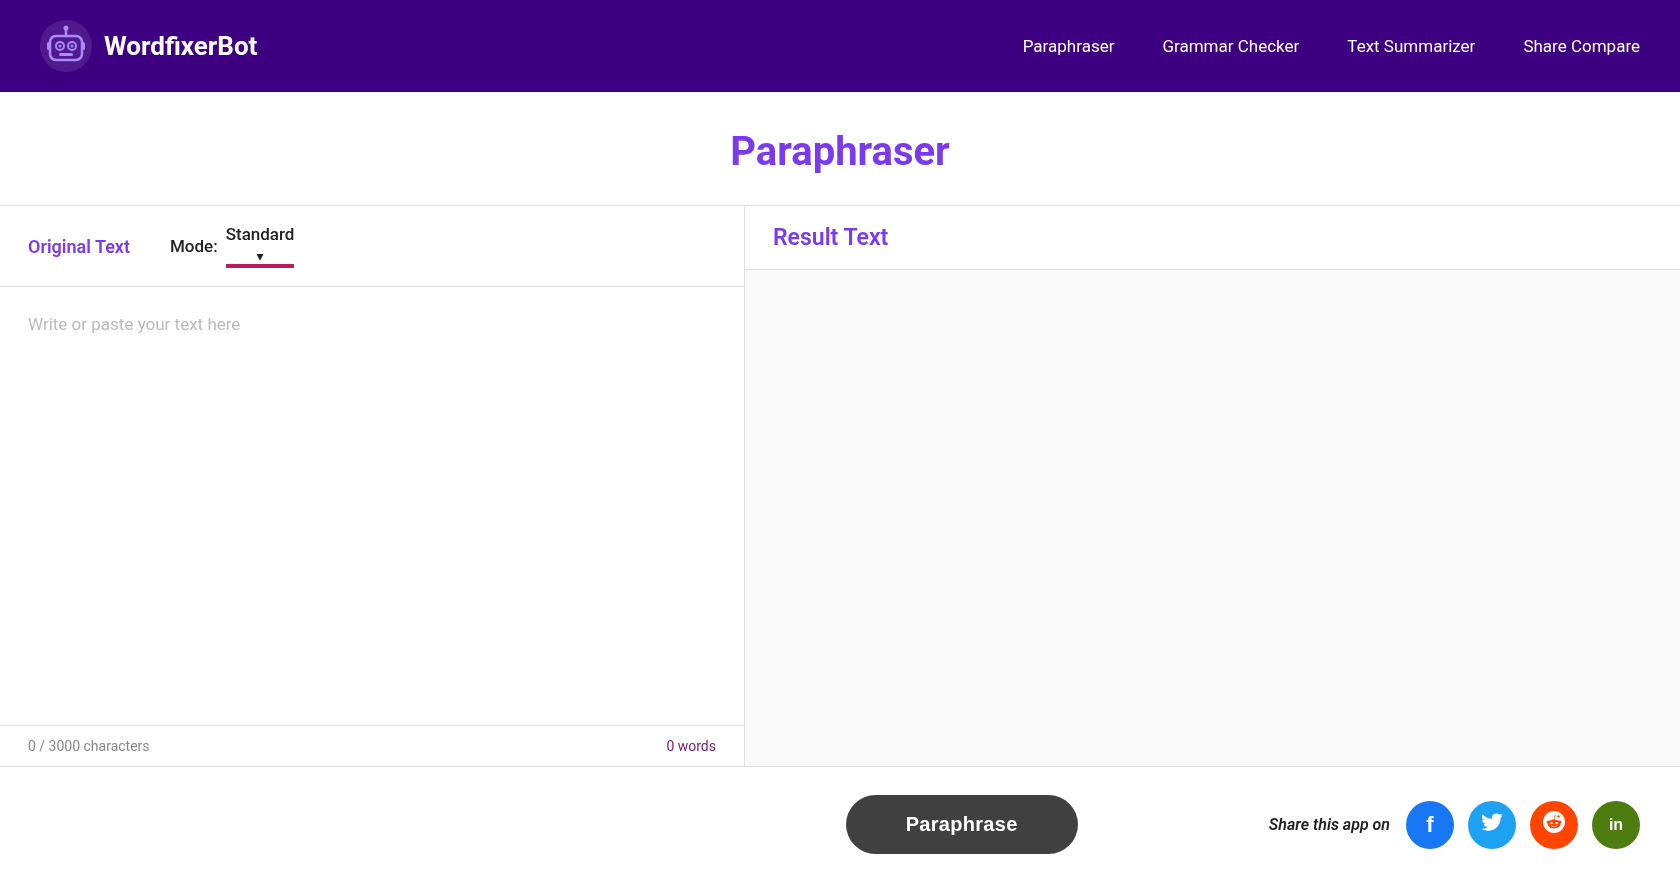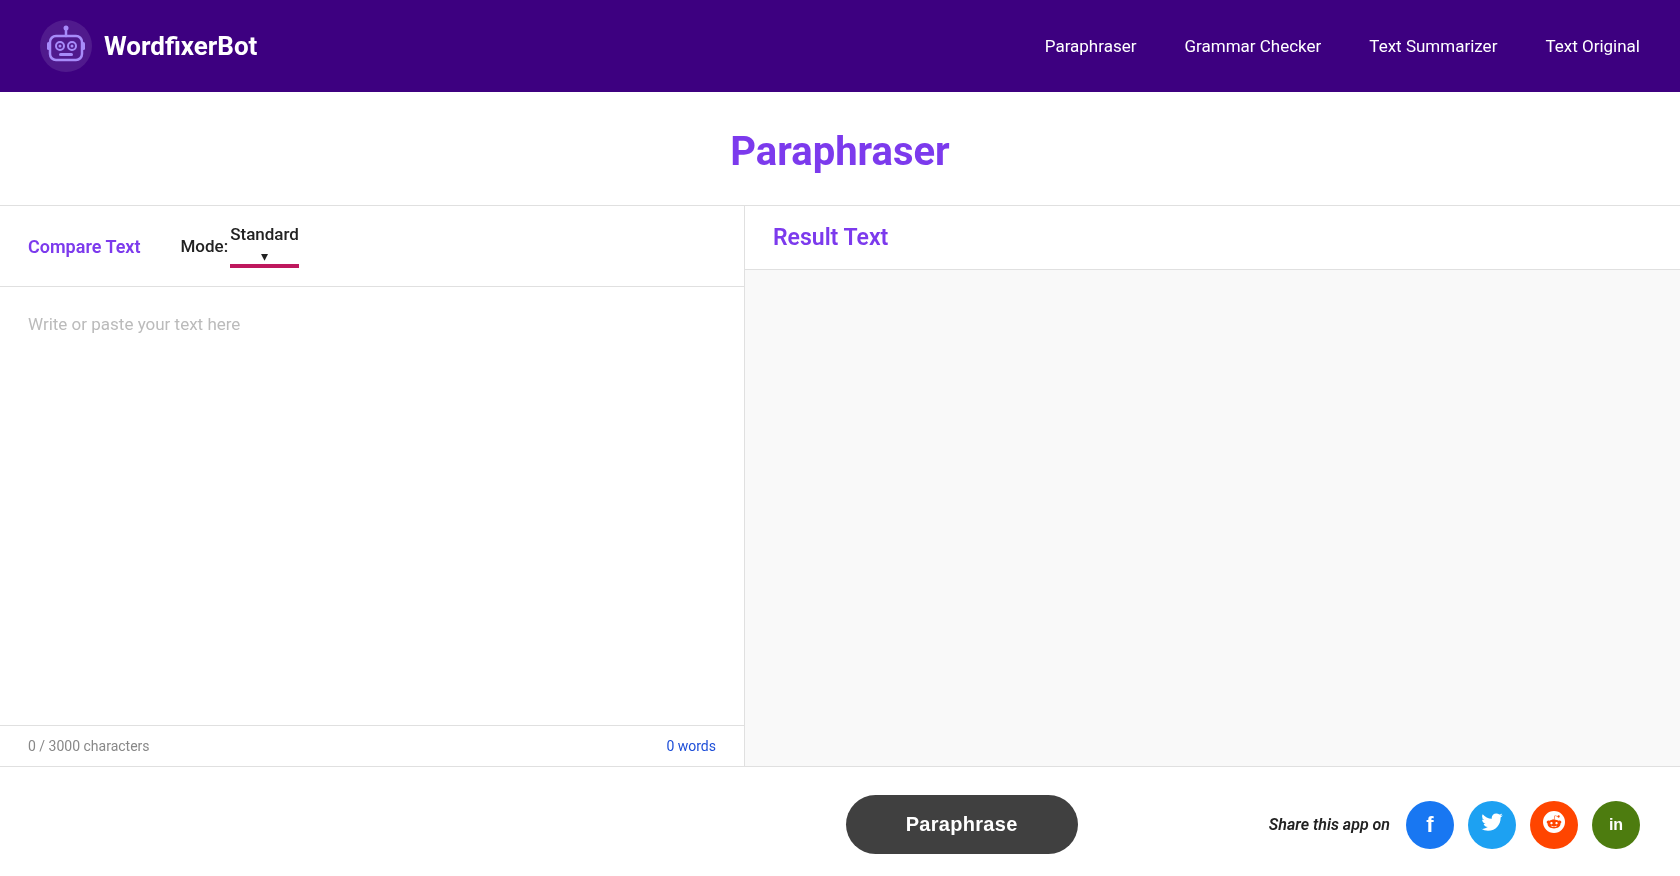--- a/index.html
+++ b/index.html
@@ -87,21 +87,21 @@
 
     .original-text-label {
       color: #7c3aed;
       font-size: 18px;
       font-weight: 600;
     }
 
     .mode-area {
       display: flex;
       align-items: center;
-      gap: 2px;
+      gap: 8px;
     }
 
     .mode-label {
       color: #222;
       font-size: 17px;
       font-weight: 500;
     }
 
     .mode-dropdown-wrapper {
       display: flex;
@@ -153,21 +153,21 @@
       align-items: center;
       gap: 48px;
     }
 
     .char-count {
       color: #888;
       font-size: 14px;
     }
 
     .word-count {
-      color: #1d4ed8;
+      color: #701a75;
       font-size: 14px;
     }
 
     
     .right-panel {
       flex: 1;
       display: flex;
       flex-direction: column;
     }
 
@@ -280,33 +280,33 @@
 
       <rect x="7" y="22" width="3" height="8" rx="1.5" fill="#a78bfa"></rect>
       <rect x="42" y="22" width="3" height="8" rx="1.5" fill="#a78bfa"></rect>
     </svg>
     <span class="logo-text">WordfixerBot</span>
   </div>
   <nav class="nav">
     <a class="nav-item">Paraphraser</a>
     <a class="nav-item">Grammar Checker</a>
     <a class="nav-item">Text Summarizer</a>
-    <a class="nav-item">Text Original</a>
+    <a class="nav-item">Share Compare</a>
   </nav>
 </header>
 
 <div class="page-title-area">
   <h1 class="page-title">Paraphraser</h1>
 </div>
 
 <div class="main-area">
 
   <div class="left-panel">
     <div class="left-header">
-      <span class="original-text-label">Compare Text</span>
+      <span class="original-text-label">Original Text</span>
       <div class="mode-area">
         <span class="mode-label">Mode:</span>
         <div class="mode-dropdown-wrapper">
           <span class="mode-dropdown-text">Standard</span>
           <span class="chevron-icon">▾</span>
         </div>
       </div>
     </div>
     <div class="text-input-area">
       <textarea class="text-input" placeholder="Write or paste your text here" style=""></textarea>

